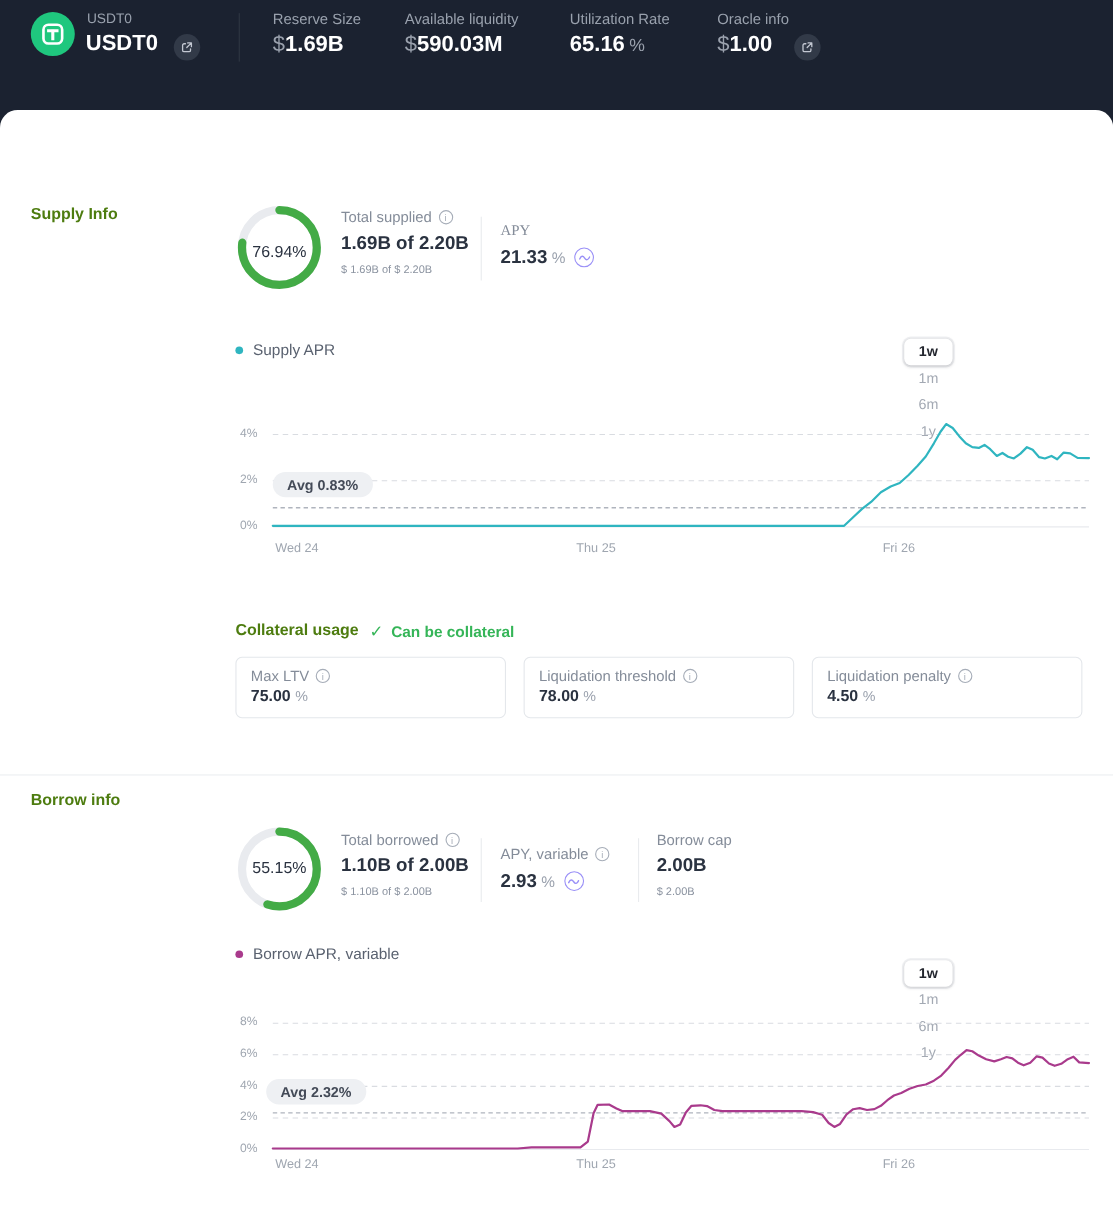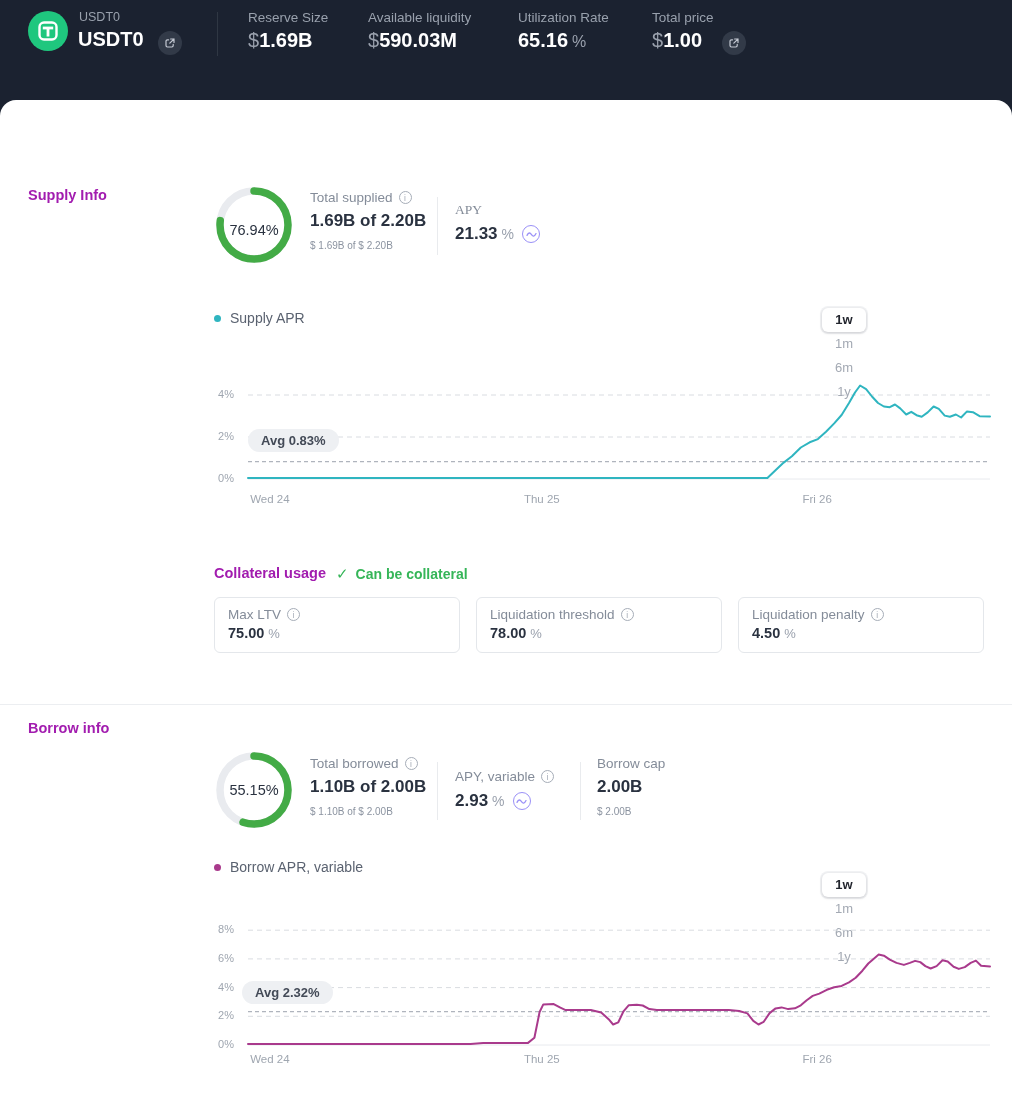--- a/index.html
+++ b/index.html
@@ -17,21 +17,21 @@
   .link-btn { position:absolute; width:24px; height:24px; border-radius:50%; background:#323a48; border:none; display:flex; align-items:center; justify-content:center; cursor:pointer; }
   .h-divider { position:absolute; left:217px; top:12px; width:1px; height:44px; background:#2f3743; }
   .hstat { position:absolute; top:0; }
   .hstat-label { position:absolute; top:10px; font-size:13.5px; color:#99a1ad; white-space:nowrap; }
   .hstat-value { position:absolute; top:29px; font-size:20px; font-weight:700; color:#ffffff; white-space:nowrap; }
   .dim { color:#9aa1ad; font-weight:400; }
   .sfx { color:#9aa1ad; font-weight:400; font-size:16px; margin-left:4px; }
 
   
   .page-title { position:absolute; left:30px; top:122px; font-size:17.5px; font-weight:700; color:#1e2532; }
-  .section-label { position:absolute; left:28px; font-size:14.5px; font-weight:700; color:#a21caf; }
+  .section-label { position:absolute; left:28px; font-size:14.5px; font-weight:700; color:#4d7c0f; }
 
   .donut-track { fill:none; stroke:#e9ebef; stroke-width:7.5; }
   .donut-arc { fill:none; stroke:#43ab46; stroke-width:7.5; stroke-linecap:round; }
   .donut-text { position:absolute; text-align:center; font-size:14.5px; font-weight:500; color:#2a3240; }
 
   .stat-label { position:absolute; font-size:13.5px; color:#848c99; display:flex; align-items:center; gap:6px; white-space:nowrap; }
   .stat-value { position:absolute; font-size:17px; font-weight:700; color:#2a3240; display:flex; align-items:center; white-space:nowrap; }
   .stat-usd { position:absolute; font-size:10px; color:#8b93a0; white-space:nowrap; }
   .pct-dim { color:#9aa1ad; font-weight:400; font-size:14px; margin-left:4px; }
   .vline { position:absolute; width:1px; background:#e9ebee; }
@@ -96,21 +96,21 @@
     </div>
     <div class="hstat" style="left:368px;">
       <div class="hstat-label">Available liquidity</div>
       <div class="hstat-value"><span class="dim">$</span><span>590.03M</span></div>
     </div>
     <div class="hstat" style="left:518px;">
       <div class="hstat-label">Utilization Rate</div>
       <div class="hstat-value"><span>65.16</span><span class="sfx">%</span></div>
     </div>
     <div class="hstat" style="left:652px;">
-      <div class="hstat-label">Total price</div>
+      <div class="hstat-label">Oracle info</div>
       <div class="hstat-value"><span class="dim">$</span><span>1.00</span></div>
     </div>
     <button class="link-btn" style="left:722px; top:31px;">
       <svg width="12" height="12" viewBox="0 0 12 12">
         <path d="M4.6 2.8 H3.4 A1.4 1.4 0 0 0 2 4.2 V8.6 A1.4 1.4 0 0 0 3.4 10 H7.8 A1.4 1.4 0 0 0 9.2 8.6 V7.4" fill="none" stroke="#c3c8d2" stroke-width="1.2" stroke-linecap="round"></path>
         <path d="M6.6 2 H10 V5.4 M10 2 L5.8 6.2" fill="none" stroke="#c3c8d2" stroke-width="1.2" stroke-linecap="round" stroke-linejoin="round"></path>
       </svg>
     </button>
   </div>
 

